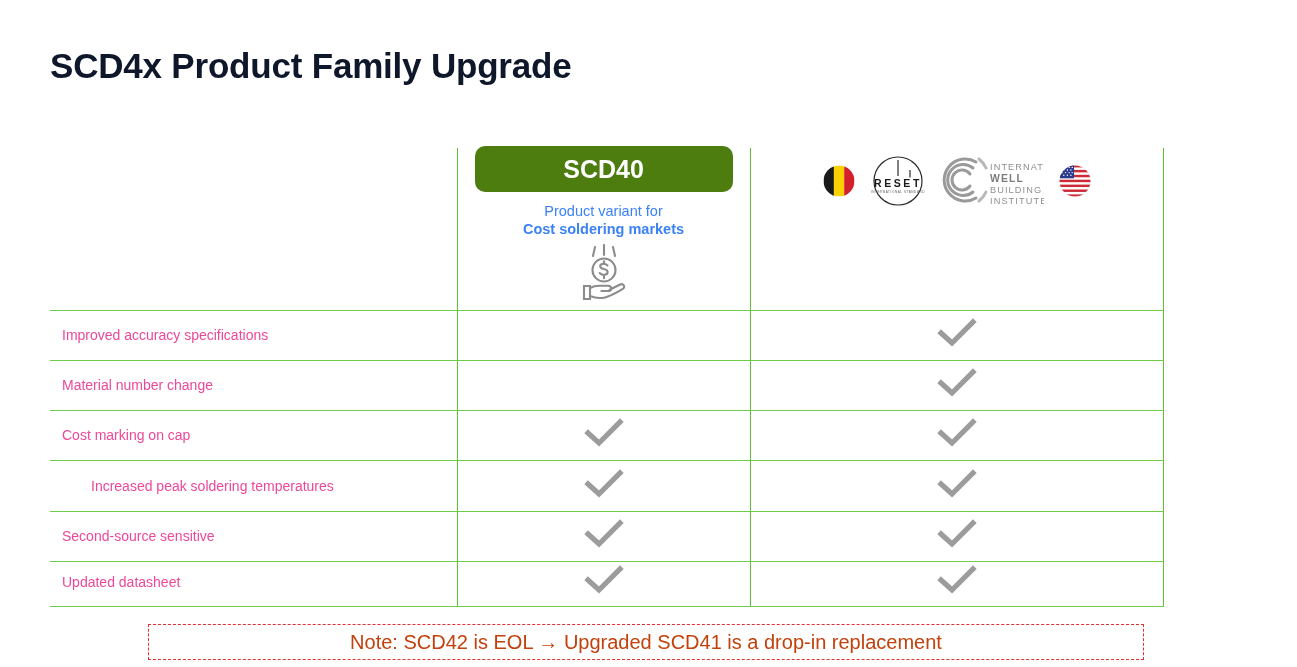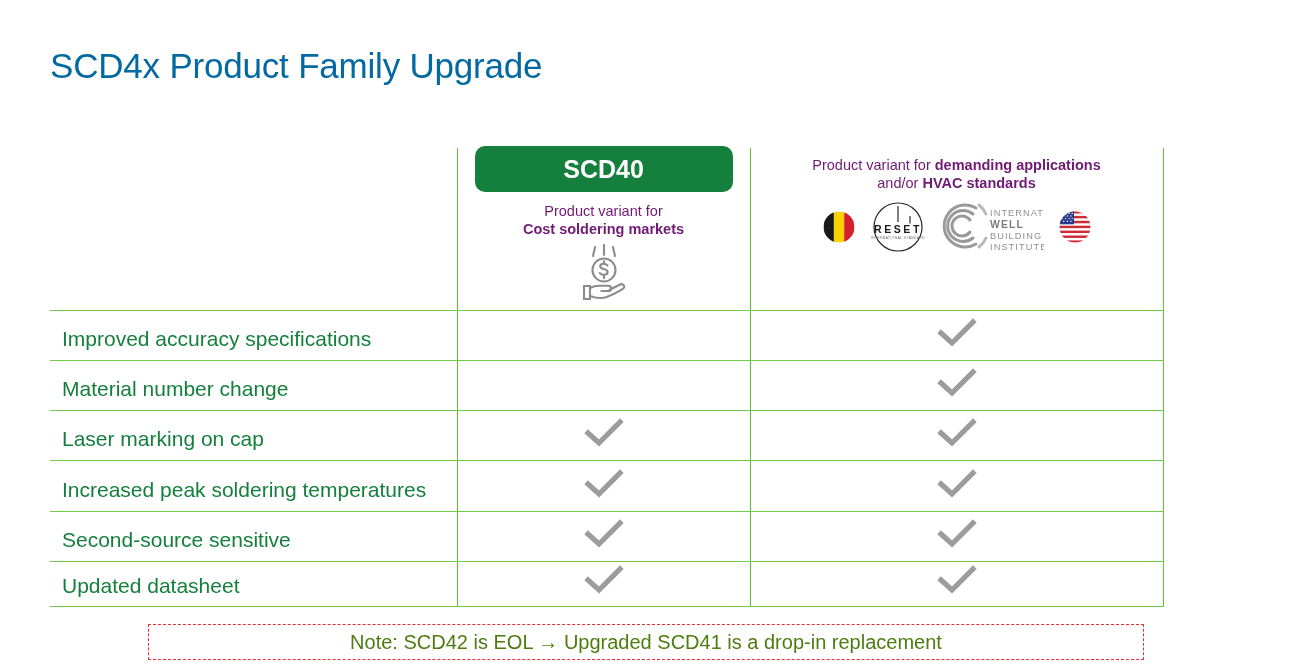--- a/index.html
+++ b/index.html
@@ -15,22 +15,22 @@
     overflow: hidden;
     position: relative;
   }
 
   
   #slide-title {
     position: absolute;
     left: 50px;
     top: 46px;
     font-size: 35px;
-    font-weight: normal;
-    color: #0369a1;
+    font-weight: bold;
+    color: #0f172a;
     letter-spacing: -0.2px;
     white-space: nowrap;
   }
 
   
   #comparison-table {
     position: absolute;
     left: 50px;
     top: 146px;
     width: 1114px;
@@ -61,36 +61,36 @@
   
   .col-head {
     position: absolute;
     top: 0px;
     text-align: center;
   }
   .col-head.c40 { left: 407px; width: 293px; }
   .col-head.c41 { left: 700px; width: 413px; }
 
   .pill {
-    background: #15803d;
+    background: #4d7c0f;
     color: #ffffff;
     font-size: 25px;
     font-weight: bold;
     border-radius: 10px;
     height: 46px;
     line-height: 46px;
     margin: 4px auto;
   }
   .c40 .pill { width: 258px; margin-top: 0px; }
   .c41 .pill { width: 310px; margin-top: 0px; }
 
   .subtitle {
     font-size: 14.5px;
     line-height: 18px;
-    color: #701a75;
+    color: #3b82f6;
     margin-top: 10px;
   }
   .subtitle b { font-weight: bold; }
 
   
   .coin-icon-wrap {
     margin-top: 6px;
     display: flex;
     justify-content: center;
   }
@@ -102,22 +102,22 @@
     align-items: center;
     justify-content: center;
     gap: 14px;
   }
   .badge { display: block; }
 
   
   .row-label {
     position: absolute;
     left: 12px;
-    font-size: 21px;
-    color: #15803d;
+    font-size: 14px;
+    color: #ec4899;
     white-space: nowrap;
   }
   .cell-check {
     position: absolute;
     text-align: center;
   }
   .cell-check.c40 { left: 407px; width: 293px; }
   .cell-check.c41 { left: 700px; width: 413px; }
 
   
@@ -125,21 +125,21 @@
     position: absolute;
     left: 148px;
     top: 624px;
     width: 996px;
     height: 36px;
     border: 1.5px dashed #E03030;
     display: flex;
     align-items: center;
     justify-content: center;
     font-size: 20px;
-    color: #4d7c0f;
+    color: #c2410c;
     box-sizing: border-box;
     white-space: nowrap;
   }
 </style>
 </head>
 <body>
 
 <div id="slide-title">SCD4x Product Family Upgrade</div>
 
 <div id="comparison-table">
@@ -166,24 +166,20 @@
           <path d="M31 32 L31 34.3"></path>
           <path d="M17 42 L17 55 L11 55 L11 42 Z"></path>
           <path d="M17 44 c3-1.6 6-2.2 9.5-2.2 l8.5 0 c2 0 3.2 1.1 3.2 2.6 c0 1.5-1.2 2.6-3.2 2.6 l-6.6 0"></path>
           <path d="M17 52 c5 2 10 2.6 15 1.4 c3.2-.8 9.5-3.4 17.5-8.2 c1.6-1 2.2-2.6 1.3-3.9 c-.9-1.3-2.6-1.4-4.2-.6 l-10 5"></path>
         </g>
       </svg>
     </div>
   </div>
 
   <div class="col-head c41">
-    <div class="subtitle">
-      <span>Product variant for </span><b>demanding applications</b><br>
-      <span>and/or </span><b>HVAC standards</b>
-    </div>
 
     <div class="badges">
 
       <span class="badge">
         <svg width="34" height="34" viewBox="0 0 34 34">
           <defs>
               <clipPath id="clipBE">
                 <circle cx="17" cy="17" r="15.5"></circle>
               </clipPath>
             </defs>
@@ -289,35 +285,35 @@
     <div class="row-label" style="top:231px;text-align:center;">Material number change</div>
     <div class="cell-check c40" style="top:222px;"></div>
     <div class="cell-check c41" style="top:222px;">
       <svg width="44" height="32" viewBox="0 0 44 32">
         <path d="M6 15 L17 25 L38 4" fill="none" stroke="#9C9C9C" stroke-width="5.2" stroke-linecap="square" stroke-linejoin="miter"></path>
       </svg>
     </div>
   </div>
 
   <div>
-    <div class="row-label" style="top:281px;">Laser marking on cap</div>
+    <div class="row-label" style="top:281px;">Cost marking on cap</div>
     <div class="cell-check c40" style="top:272px;">
       <svg width="44" height="32" viewBox="0 0 44 32">
         <path d="M6 15 L17 25 L38 4" fill="none" stroke="#9C9C9C" stroke-width="5.2" stroke-linecap="square" stroke-linejoin="miter"></path>
       </svg>
     </div>
     <div class="cell-check c41" style="top:272px;">
       <svg width="44" height="32" viewBox="0 0 44 32">
         <path d="M6 15 L17 25 L38 4" fill="none" stroke="#9C9C9C" stroke-width="5.2" stroke-linecap="square" stroke-linejoin="miter"></path>
       </svg>
     </div>
   </div>
 
   <div>
-    <div class="row-label" style="top:332px;">Increased peak soldering temperatures</div>
+    <div class="row-label" style="top:332px;margin-left:29px;">Increased peak soldering temperatures</div>
     <div class="cell-check c40" style="top:323px;">
       <svg width="44" height="32" viewBox="0 0 44 32">
         <path d="M6 15 L17 25 L38 4" fill="none" stroke="#9C9C9C" stroke-width="5.2" stroke-linecap="square" stroke-linejoin="miter"></path>
       </svg>
     </div>
     <div class="cell-check c41" style="top:323px;">
       <svg width="44" height="32" viewBox="0 0 44 32">
         <path d="M6 15 L17 25 L38 4" fill="none" stroke="#9C9C9C" stroke-width="5.2" stroke-linecap="square" stroke-linejoin="miter"></path>
       </svg>
     </div>

